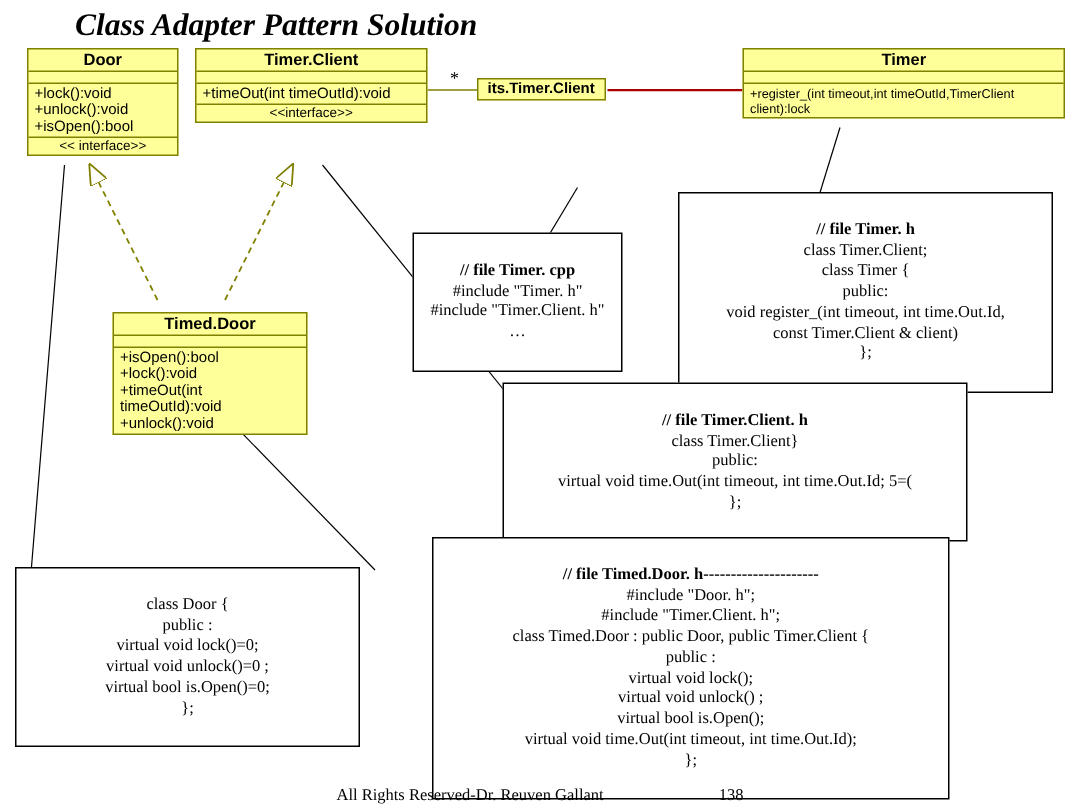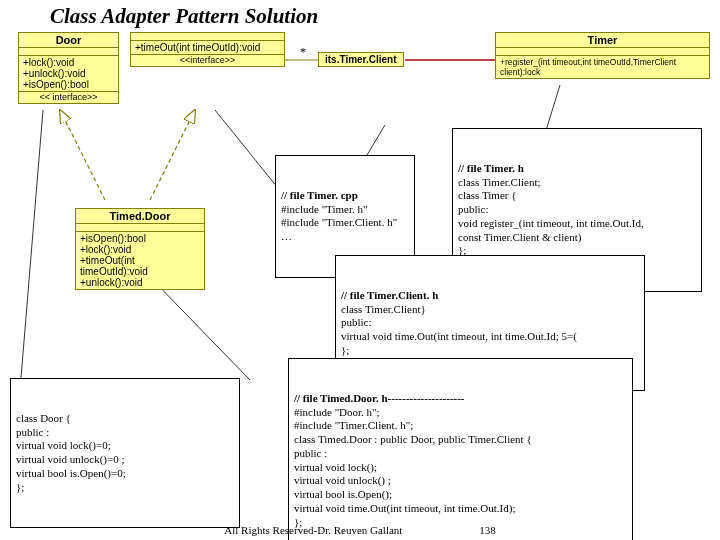--- a/index.html
+++ b/index.html
@@ -54,23 +54,24 @@
     font-size: 10px;
     font-weight: bold;
     padding: 1px 6px;
   }
   .code-box {
     position: absolute;
     background: #fff;
     border: 1.5px solid #000;
     font-family: "Times New Roman", serif;
     font-size: 11px;
-    padding: 19px 5px;
+    padding: 4px 5px;
     line-height: 1.25;
     white-space: pre-line;
+    text-align: center;
   }
   .code-box b { font-weight: bold; }
   .footer {
     position: absolute;
     bottom: 4px;
     width: 100%;
     text-align: center;
     font-size: 11px;
   }
   .pagenum { display: inline-block; margin-left: 74px; }
@@ -116,20 +117,21 @@
 <div class="uml-box" style="left:18px; top:32px; width:101px;">
   <div class="uml-name">Door</div>
   <div class="uml-sect"></div>
   <div class="uml-sect">+lock():void
 +unlock():void
 +isOpen():bool</div>
   <div class="stereo">&lt;&lt; interface&gt;&gt;</div>
 </div>
 
 <div class="uml-box" style="left:130px; top:32px; width:155px;">
+  <div class="uml-name">Timer.Client</div>
   <div class="uml-sect"></div>
   <div class="uml-sect">+timeOut(int timeOutId):void</div>
   <div class="stereo">&lt;&lt;interface&gt;&gt;</div>
 </div>
 
 <div class="uml-its" style="left:318px; top:52px;">its.Timer.Client</div>
 <div class="star" style="left:300px; top:45px;">*</div>
 
 <div class="uml-box" style="left:495px; top:32px; width:215px;">
   <div class="uml-name">Timer</div>

